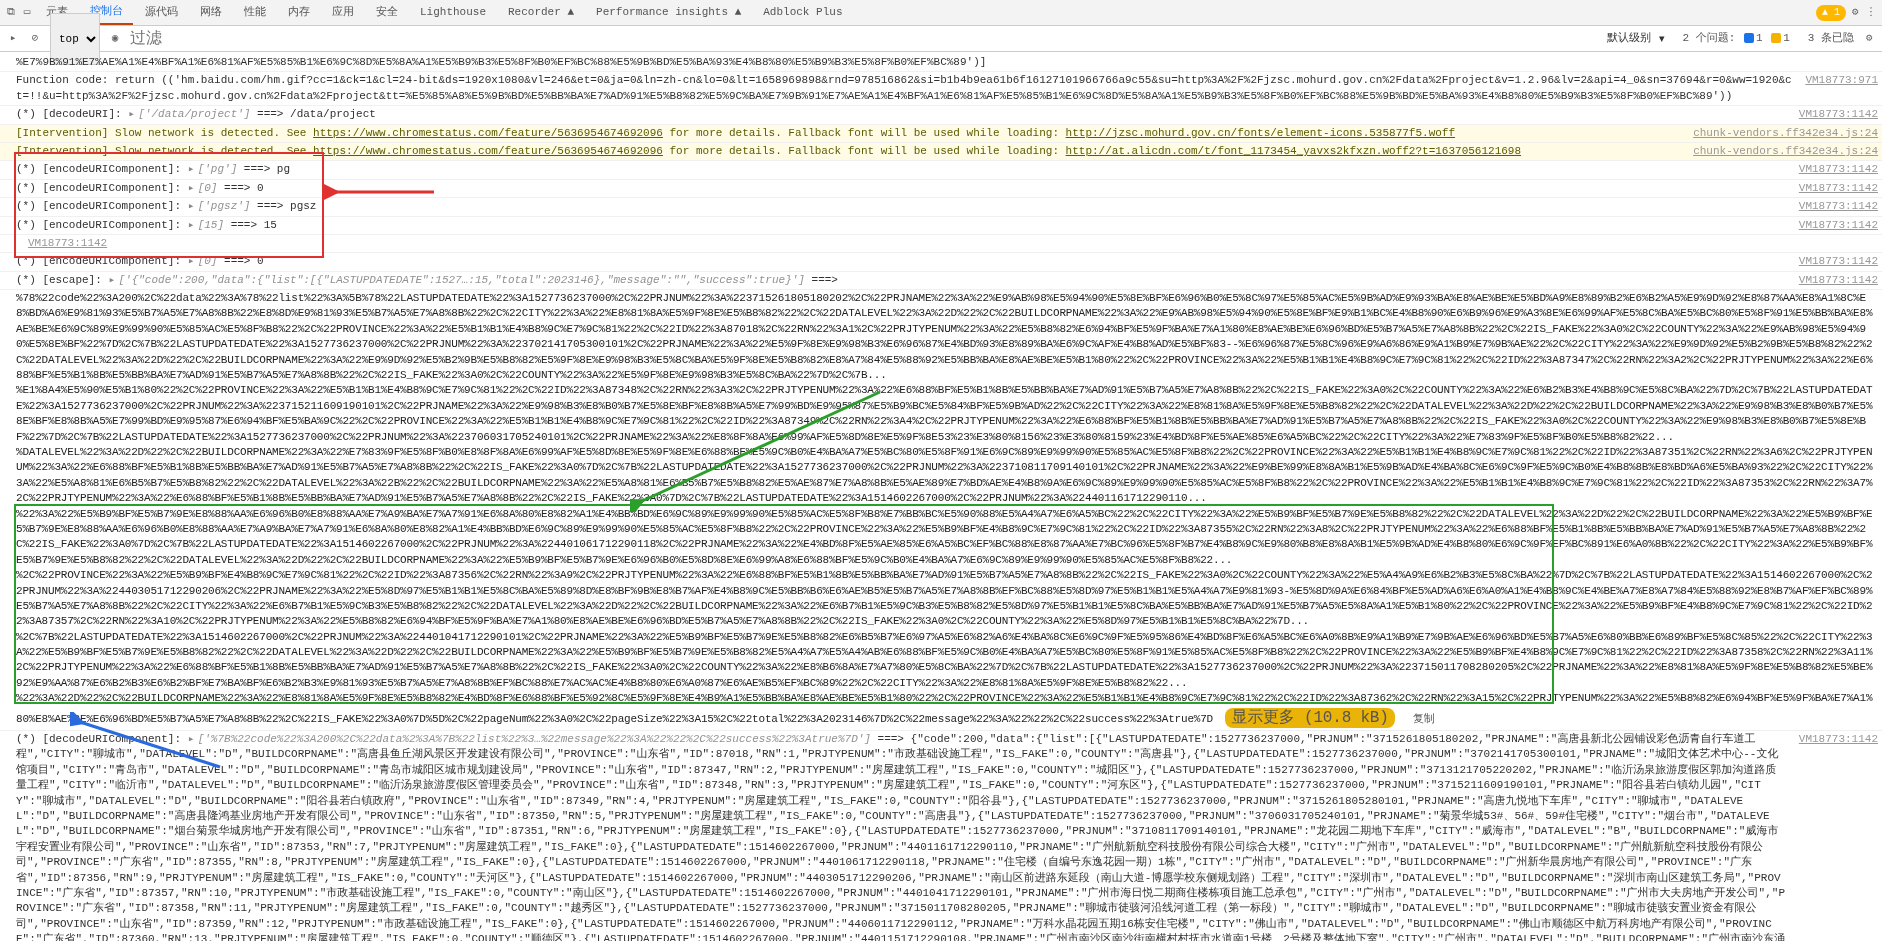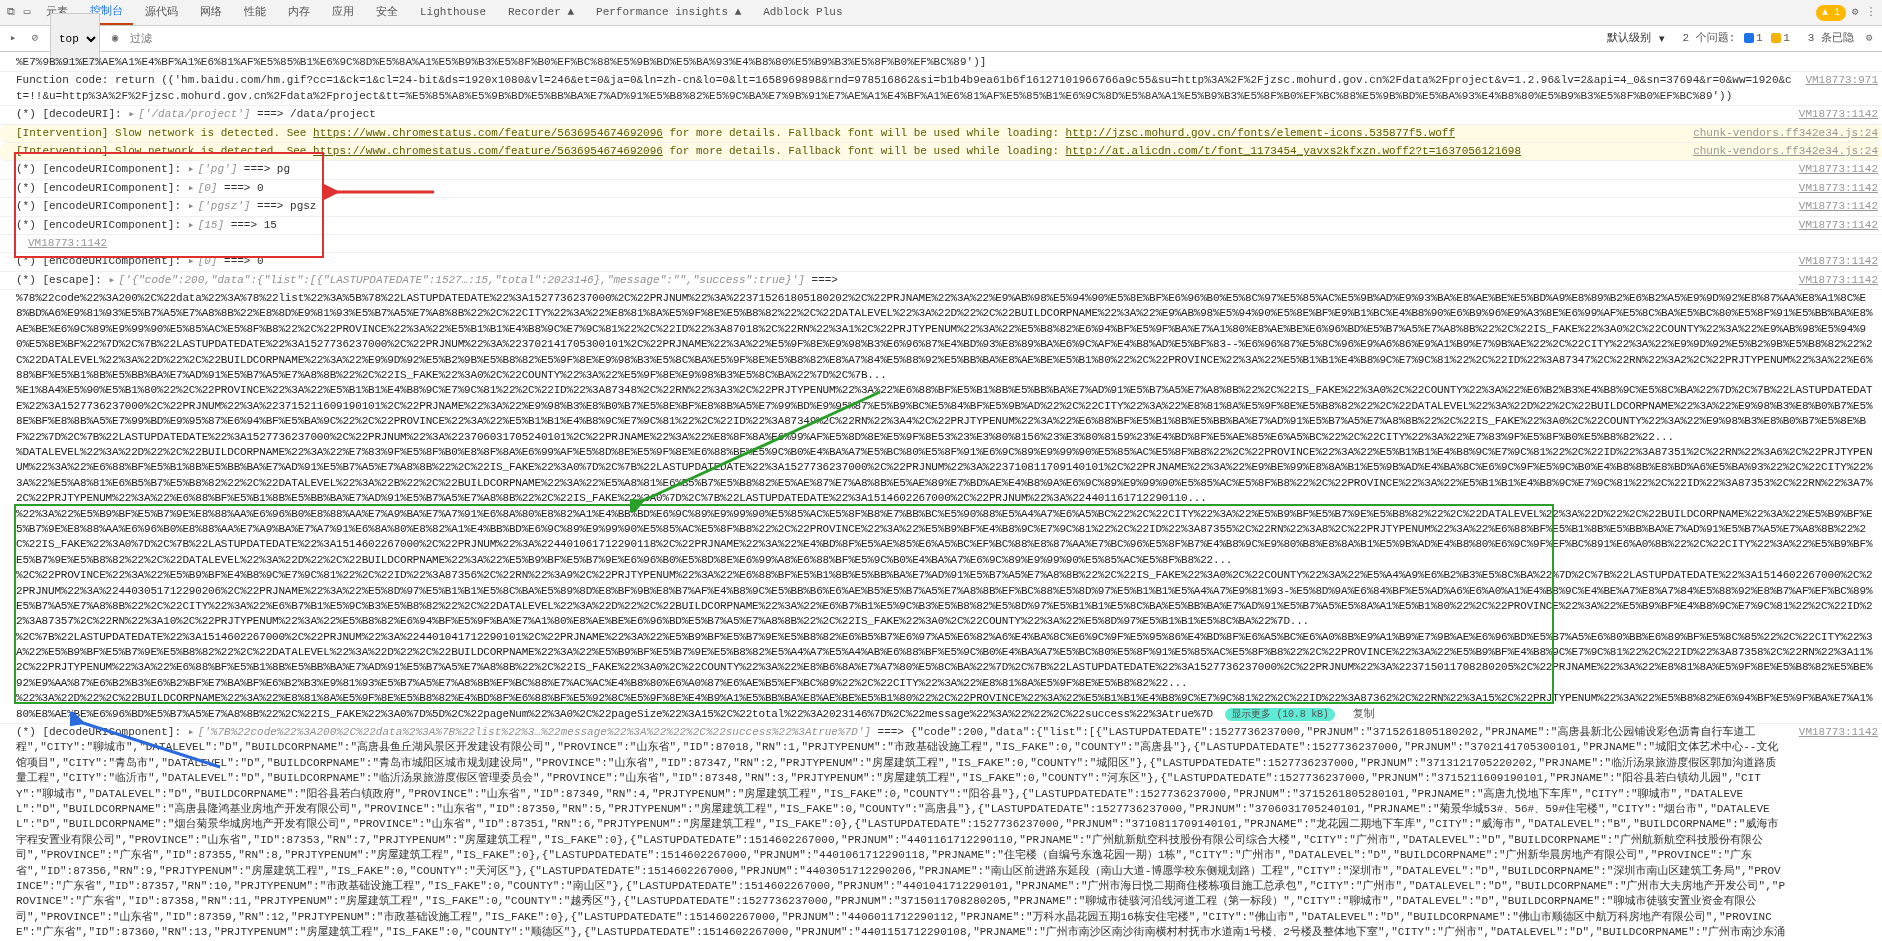--- a/index.html
+++ b/index.html
@@ -6,34 +6,34 @@
 body { background: #fff; color: #333; overflow: hidden; line-height: 1.4; }
 .devtools { display: flex; flex-direction: column; height: 941px; width: 1882px; }
 .tab-bar { display: flex; align-items: center; height: 26px; border-bottom: 1px solid #ccc; background: #f3f3f3; padding: 0 4px; gap: 2px; font-family: 'Segoe UI', sans-serif; }
 .tab-item { padding: 4px 10px; color: #555; cursor: pointer; white-space: nowrap; }
 .tab-item.active { color: #1a73e8; border-bottom: 2px solid #c2410c; }
 .tab-icon { width: 14px; height: 14px; display: flex; align-items: center; justify-content: center; color: #666; }
 .tab-spacer { flex: 1; }
 .warn-badge { background: #ffb700; color: #fff; padding: 1px 6px; border-radius: 8px; font-size: 10px; }
 .toolbar { display: flex; align-items: center; height: 26px; border-bottom: 1px solid #ccc; padding: 0 6px; gap: 8px; font-family: 'Segoe UI', sans-serif; }
 .toolbar select { font-size: 11px; border: 1px solid #ccc; padding: 18px 4px; }
-.toolbar input { font-size: 11px; border: none; outline: none; width: 120px; }
+.toolbar input { font-size: 16px; border: none; outline: none; width: 120px; }
 .console-output { flex: 1; overflow: auto; padding: 2px 0; position: relative; }
 .log-row { display: flex; padding: 1px 4px 1px 16px; border-bottom: 1px solid #f0f0f0; position: relative; white-space: pre-wrap; word-break: break-all; align-items: flex-start; }
 .log-text { flex: 1; color: #303030; }
 .log-source { color: #999; white-space: nowrap; padding-left: 12px; text-decoration: underline; }
 .triangle { color: #888; display: inline-block; width: 10px; }
-.intervention-bg { background: #fffbe5; border-radius: 7px; }
+.intervention-bg { background: #fffbe5; }
 .intervention-bg .log-text { color: #5c5c00; }
 .gray { color: #919191; font-style: italic; }
 .red-box { border: 2px solid #e03030; position: absolute; pointer-events: none; z-index: 5; }
 .green-box { border: 2px solid #2aa02a; position: absolute; pointer-events: none; z-index: 5; }
 .arrow-svg { position: absolute; pointer-events: none; z-index: 6; }
 .encoded-long { color: #222; letter-spacing: -0.2px; }
-.hide-badge { background: #5eead4; color: #555; padding: 1px 6px; border-radius: 8px; margin-left: 6px; font-size: 10px; }
+.hide-badge { background: #eab308; color: #555; padding: 1px 6px; border-radius: 8px; margin-left: 6px; font-size: 16px; }
 .copy-btn { color: #555; margin-left: 12px; }
 .issue-count { color: #555; font-size: 11px; margin-left: 10px; }
 .sq-blue { display: inline-block; width: 10px; height: 10px; background: #1a73e8; border-radius: 2px; margin: 0 2px; vertical-align: middle; }
 .sq-yellow { display: inline-block; width: 10px; height: 10px; background: #f3b300; border-radius: 2px; margin: 0 2px; vertical-align: middle; }
 </style>
 </head>
 <body>
 
 <div class="devtools">
 

